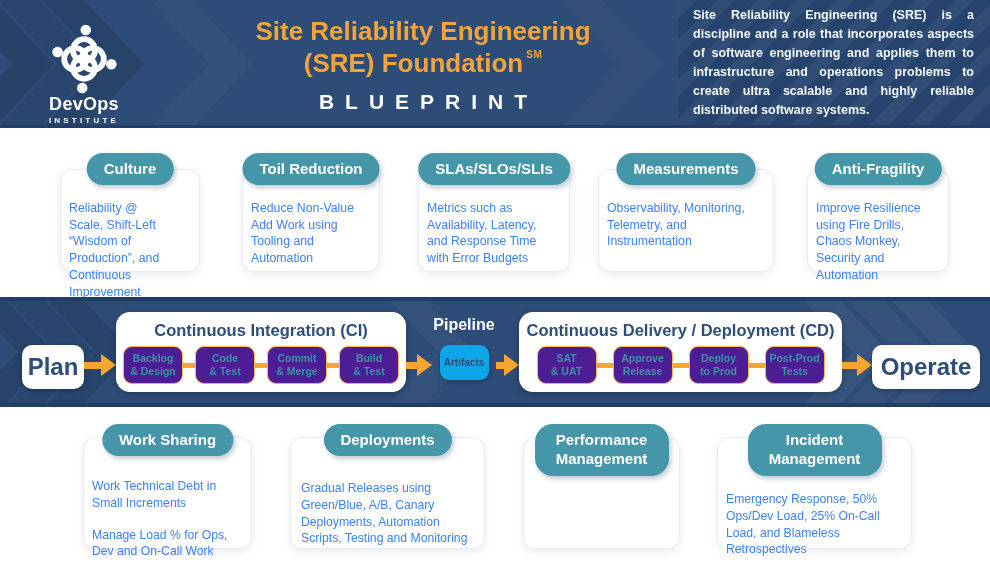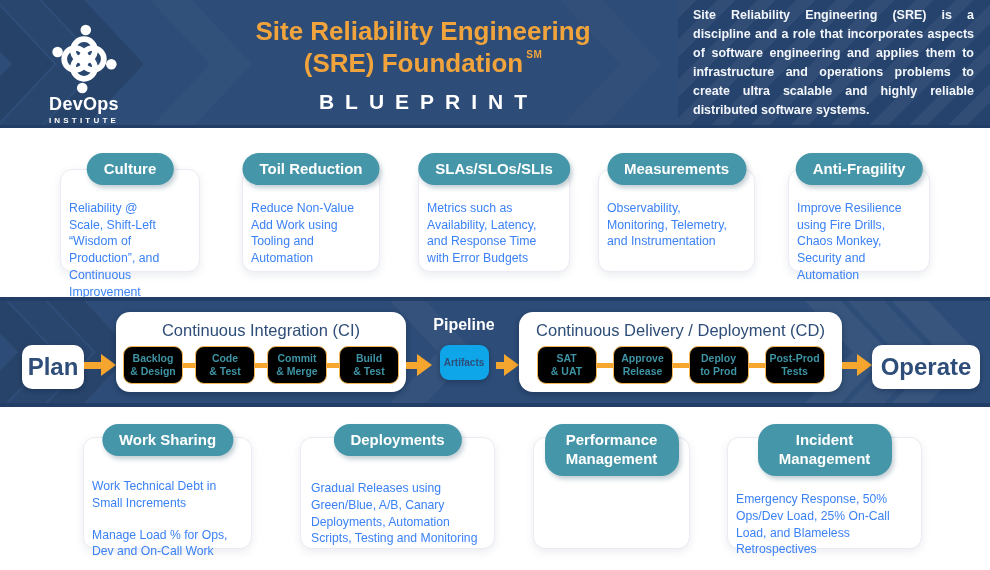--- a/index.html
+++ b/index.html
@@ -38,24 +38,24 @@
           box-shadow:2px 3px 5px rgba(45,85,105,0.30); }
   .pill-wide { white-space:normal; width:134px; height:auto; line-height:1.25; padding:7px 10px; border-radius:18px; }
   .card p { color:#3b82f6; font-weight:normal; text-align:left; }
   .row1 .pill { top:-17px; }
   .row1 .card { height:103px; padding:30px 24px 6px 8px; }
   .row1 .card p { font-size:12.3px; line-height:1.36; }
   .row2 .pill { top:-14px; }
   .row2 .card { height:112px; }
   .row2 .card p { font-size:12.2px; line-height:1.38; }
   .c-w140{width:140px;margin-left:60px;} .c-w138{width:138px;margin-left:42px;}
-  .c-w152{width:152px;margin-left:38px;} .c-w157{width:157px;margin-left:28px;}
+  .c-w152{width:152px;margin-left:38px;} .c-w157{width:176px;margin-left:28px;}
   .c-w142{width:142px;margin-left:33px;}
   .d-w169{width:169px;margin-left:83px;padding:40px 8px 6px 8px;}
-  .d-w195a{width:195px;margin-left:48px;padding:42px 10px 6px 10px;}
+  .d-w195a{width:195px;margin-left:38px;padding:42px 10px 6px 10px;}
   .d-w157{width:157px;margin-left:38px;padding:53px 8px 6px 8px;}
   .d-w195b{width:195px;margin-left:37px;padding:53px 8px 6px 8px;}
   .para-gap { margin-top:15px; }
 
   
   .band { position:relative; width:990px; height:110px; margin-top:25px;
           background:#2D4C77; border-top:4px solid #223E66; border-bottom:4px solid #223E66;
           overflow:hidden; }
   .band-content { position:relative; display:flex; align-items:flex-start; height:102px; z-index:2; }
   .endbox { background:#fff; border-radius:10px; height:44px; margin-top:44px;
@@ -65,23 +65,23 @@
   .endbox.plan { width:62px; margin-left:22px; }
   .endbox.operate { width:108px; }
   .arrow { display:flex; align-items:center; margin-top:53px; }
   .arrow .bar { flex:1; height:7px; background:#F5A62F; }
   .arrow .head { width:0; height:0; border-left:15px solid #F5A62F;
                  border-top:11px solid transparent; border-bottom:11px solid transparent; }
   .a1{width:32px;} .a2{width:26px;} .a3{width:23px;} .a4{width:30px;}
   .flow-box { background:#fff; border-radius:14px; height:80px; margin-top:11px;
               padding-top:7px; box-shadow:0 2px 6px rgba(10,25,50,0.35); }
   .flow-box.ci { width:290px; } .flow-box.cd { width:323px; }
-  .flow-title { text-align:center; color:#2E4D78; font-size:16.5px; font-weight:normal; line-height:22px; }
+  .flow-title { text-align:center; color:#2E4D78; font-size:16.5px; font-weight:bold; line-height:22px; }
   .steps { display:flex; align-items:center; justify-content:center; margin-top:5px; }
-  .step { width:60px; height:38px; background:#000000; border:1.5px solid #F7B34F; border-radius:9px;
+  .step { width:60px; height:38px; background:#4c1d95; border:1.5px solid #F7B34F; border-radius:9px;
           display:flex; flex-direction:column; align-items:center; justify-content:center;
           color:#3E93A5; font-size:10.5px; font-weight:bold; line-height:1.25; text-align:center; }
   .conn { height:5px; background:#F5A62F; }
   .ci .conn { width:12px; } .cd .conn { width:16px; }
   .mid-col { display:flex; flex-direction:column; align-items:center; width:64px; margin-top:14px; }
   .mid-label { color:#ffffff; font-size:16px; font-weight:bold; line-height:20px; }
   .mid-box { margin-top:10px; width:49px; height:35px; background:#0ea5e9; border-radius:9px;
              display:flex; align-items:center; justify-content:center;
              color:#2E4D78; font-size:10px; font-weight:bold;
              box-shadow:0 2px 5px rgba(10,25,50,0.35); }

